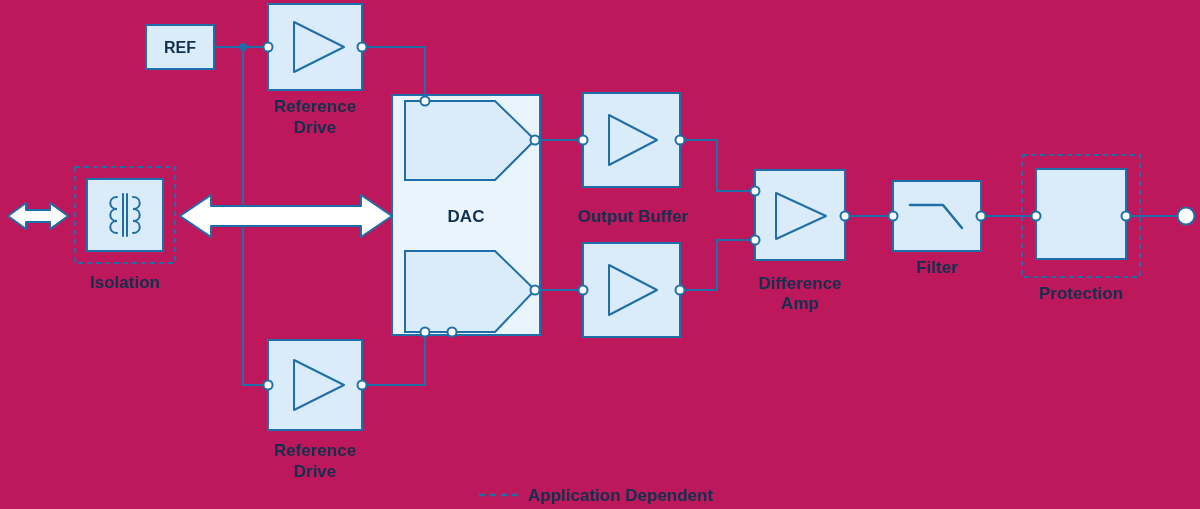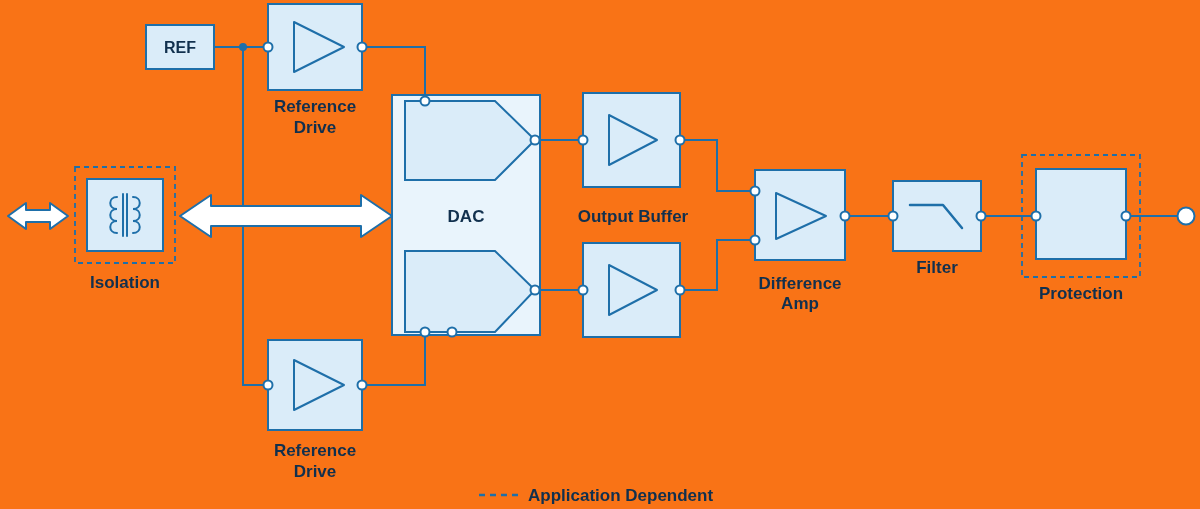--- a/index.html
+++ b/index.html
@@ -1,16 +1,16 @@
 <!DOCTYPE html>
 <html style="--stroke: #1e6fa9; --fill: #daecf9; --fill-light: #e9f4fc; --text: #11304e;"><head>
 <meta charset="utf-8">
 <style>
   html,body{margin:0;padding:0;background:#ffffff;}
-  .stage{position:relative;width:1200px;height:509px;background:#f97316;overflow:hidden;
+  .stage{position:relative;width:1200px;height:509px;background:#be185d;overflow:hidden;
          font-family:"Liberation Sans",sans-serif;}
   svg{display:block;}
   .box       {fill:var(--fill);stroke:var(--stroke);stroke-width:2;}
   .box-light {fill:var(--fill-light);stroke:var(--stroke);stroke-width:2;}
   .dashed-box{fill:none;stroke:var(--stroke);stroke-width:1.8;stroke-dasharray:5 4;}
   .wire      {fill:none;stroke:var(--stroke);stroke-width:2;}
   .tri       {fill:none;stroke:var(--stroke);stroke-width:2;stroke-linejoin:round;}
   .port      {fill:#ffffff;stroke:var(--stroke);stroke-width:2;}
   .arrow     {fill:#ffffff;stroke:var(--stroke);stroke-width:2;stroke-linejoin:round;}
   .dot       {fill:var(--stroke);stroke:none;}

